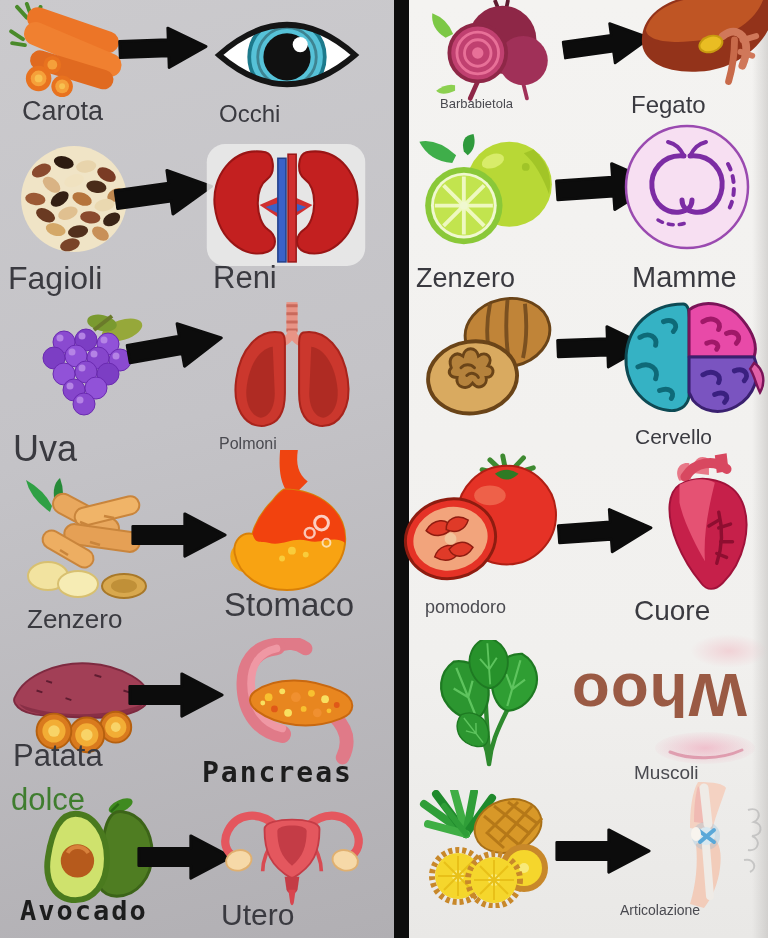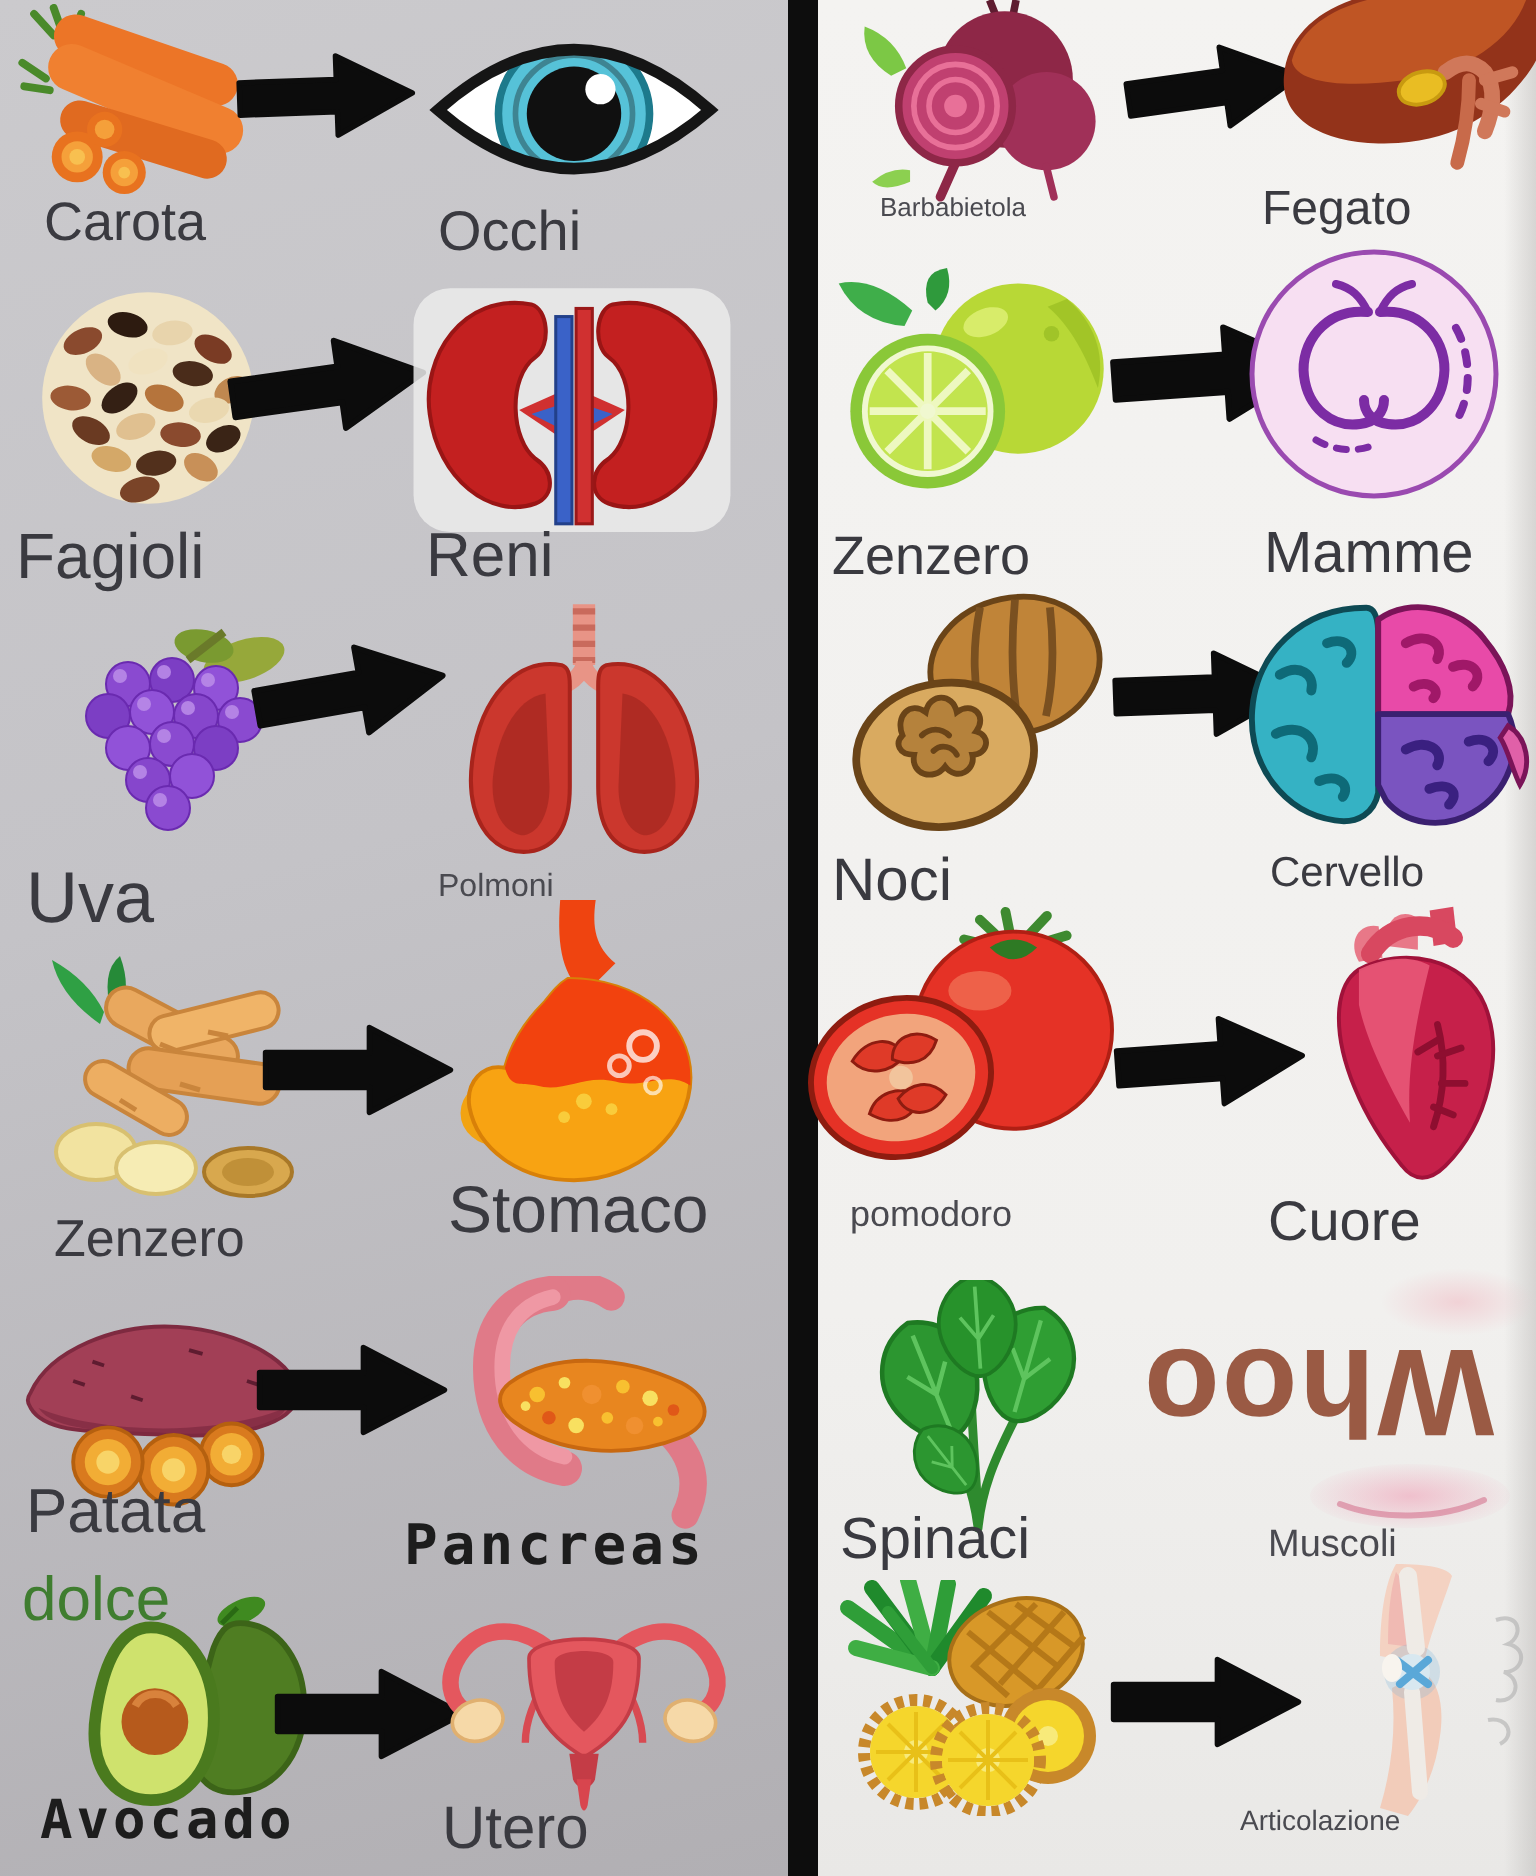--- a/index.html
+++ b/index.html
@@ -57,21 +57,21 @@
     <g clip-path="url(#eyec)">
       <circle cx="80" cy="56" r="40" fill="#56c2d8"></circle>
       <circle cx="80" cy="56" r="40" fill="none" stroke="#1d7a8c" stroke-width="4"></circle>
       <circle cx="80" cy="56" r="25" fill="#101010"></circle>
       <circle cx="80" cy="56" r="31" fill="none" stroke="#101010" stroke-width="3" opacity="0.35"></circle>
       <circle cx="94" cy="43" r="8" fill="#ffffff"></circle>
     </g>
     <path d="M8 54 Q80 -10 152 54 Q80 116 8 54 Z" fill="none" stroke="#151515" stroke-width="6"></path>
   </svg>
   <div class="lbl" style="left:22px;top:97px;width:140px;font-size:27px">Carota</div>
-  <div class="lbl" style="left:219px;top:101px;width:140px;font-size:28px">Occhi</div>
+  <div class="lbl" style="left:219px;top:101px;width:140px;font-size:24px">Occhi</div>
 
   <svg class="icon" style="left:10px;top:140px;width:128px;height:116px" viewBox="0 0 124 114">
     <circle cx="62" cy="58" r="52" fill="#f0e4c6"></circle>
     <ellipse cx="30" cy="30" rx="10" ry="6" fill="#8a4a2e" transform="rotate(-24 30 30)"></ellipse>
     <ellipse cx="52" cy="22" rx="10" ry="6" fill="#2d1b10" transform="rotate(14 52 22)"></ellipse>
     <ellipse cx="74" cy="26" rx="10" ry="6" fill="#e8d4ac" transform="rotate(-8 74 26)"></ellipse>
     <ellipse cx="94" cy="34" rx="10" ry="6" fill="#7a3b24" transform="rotate(30 94 34)"></ellipse>
     <ellipse cx="40" cy="44" rx="10" ry="6" fill="#d9b384" transform="rotate(40 40 44)"></ellipse>
     <ellipse cx="62" cy="40" rx="10" ry="6" fill="#f0e2c0" transform="rotate(-18 62 40)"></ellipse>
     <ellipse cx="84" cy="46" rx="10" ry="6" fill="#4a2c1a" transform="rotate(10 84 46)"></ellipse>
@@ -332,21 +332,20 @@
       <path d="M84 24 C94 18 104 24 100 32"></path>
         <path d="M108 36 C118 32 124 40 118 46"></path>
         <path d="M88 46 C96 42 102 48 98 52"></path>
     </g>
     <g stroke="#3a2080" stroke-width="5" fill="none" stroke-linecap="round">
       <path d="M84 78 C94 72 104 78 100 86"></path>
         <path d="M96 98 C106 94 112 100 106 106"></path>
         <path d="M116 74 C126 70 132 78 126 84"></path>
     </g>
   </svg>
-  <div class="lbl" style="left:416px;top:425px;width:140px;font-size:30px">Noci</div>
   <div class="lbl" style="left:635px;top:426px;width:140px;font-size:21px">Cervello</div>
 
   <svg class="icon" style="left:402px;top:452px;width:168px;height:140px" viewBox="0 0 168 142">
     <g>
       <path d="M105 24 L101 4 M105 24 L88 8 M105 24 L122 6 M105 24 L132 16 M105 24 L80 18" stroke="#3e8a30" stroke-width="5" fill="none" stroke-linecap="round"></path>
       <circle cx="105" cy="64" r="50" fill="#e53226" stroke="#b01f14" stroke-width="2"></circle>
       <ellipse cx="88" cy="44" rx="16" ry="10" fill="#f06a50" opacity="0.85"></ellipse>
       <path d="M93 22 Q105 14 117 22 Q111 28 105 28 Q99 28 93 22 Z" fill="#2e7a24"></path>
     </g>
     <g transform="rotate(-14 48 88)">
@@ -401,21 +400,20 @@
   <svg class="icon" style="left:650px;top:726px;width:110px;height:44px" viewBox="0 0 110 44">
     <defs>
       <radialGradient id="musgrad" cx="50%" cy="50%" r="55%">
         <stop offset="0%" stop-color="#f0a8bc" stop-opacity="0.65"></stop>
         <stop offset="100%" stop-color="#f0a8bc" stop-opacity="0"></stop>
       </radialGradient>
     </defs>
     <ellipse cx="55" cy="22" rx="50" ry="16" fill="url(#musgrad)"></ellipse>
     <path d="M20 26 C40 34 70 34 92 24" stroke="#d06080" stroke-width="3" opacity="0.5" fill="none" stroke-linecap="round"></path>
   </svg>
-  <div class="lbl" style="left:420px;top:755px;width:140px;font-size:29px">Spinaci</div>
   <div class="lbl small" style="left:634px;top:763px;width:140px;font-size:19px">Muscoli</div>
 
   <svg class="icon" style="left:414px;top:790px;width:142px;height:118px" viewBox="0 0 142 118">
     <g stroke-linecap="round" fill="none">
       <path d="M52 44 L10 14" stroke="#2f9e38" stroke-width="8"></path>
       <path d="M52 44 L22 4" stroke="#1f8a2c" stroke-width="8"></path>
       <path d="M52 44 L40 0" stroke="#3fae44" stroke-width="8"></path>
       <path d="M52 44 L60 2" stroke="#2f9e38" stroke-width="8"></path>
       <path d="M52 44 L78 8" stroke="#1f8a2c" stroke-width="8"></path>
       <path d="M52 44 L14 34" stroke="#3fae44" stroke-width="8"></path>

